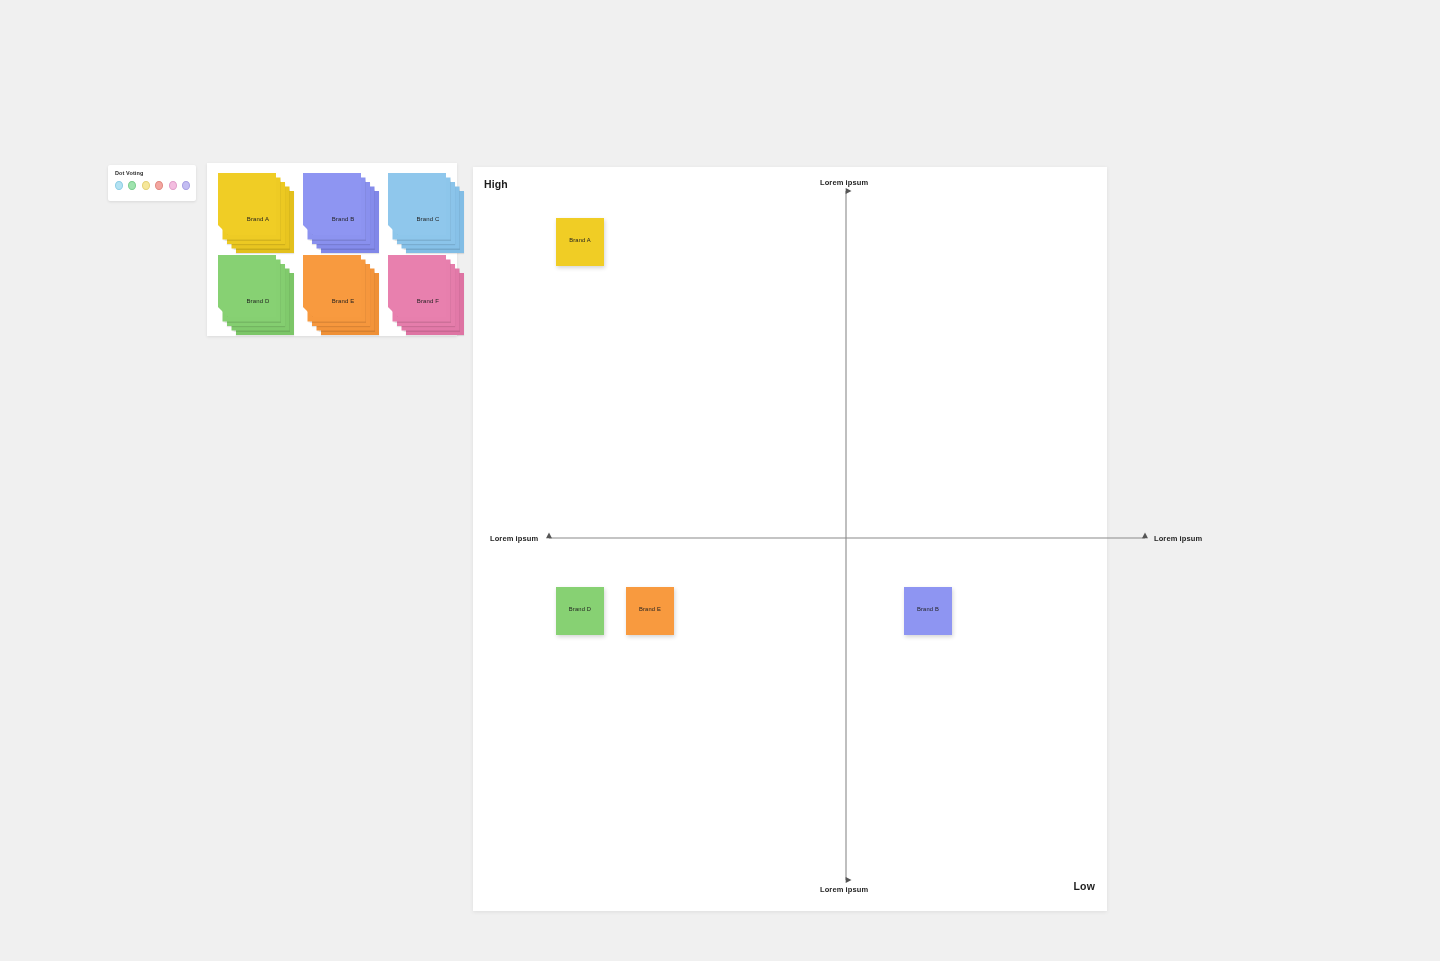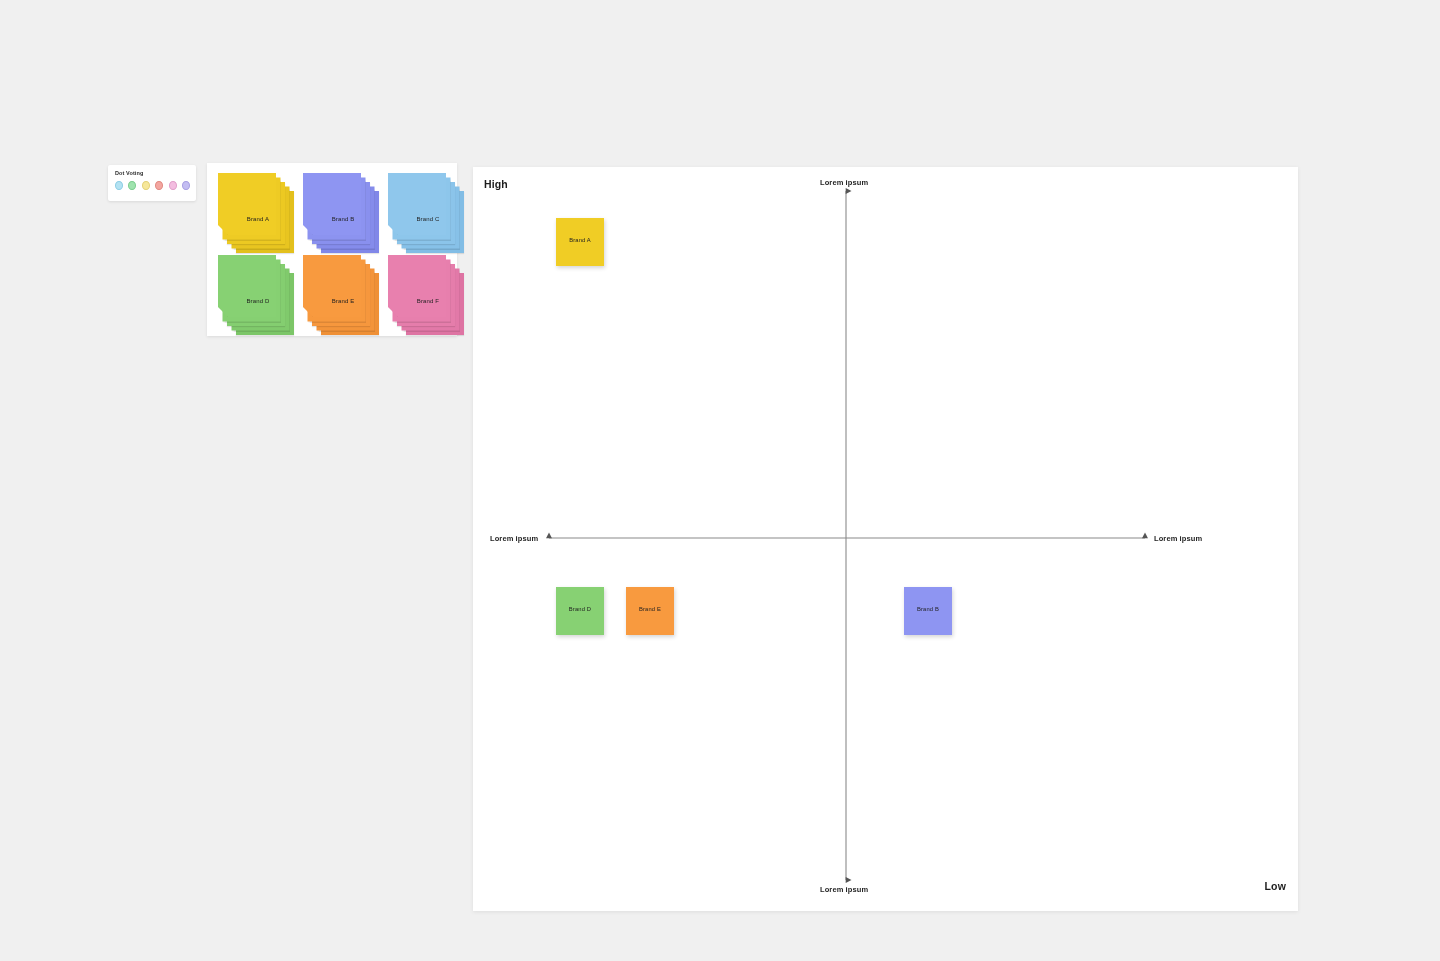--- a/index.html
+++ b/index.html
@@ -113,21 +113,21 @@
     line-height: 8px;
     letter-spacing: 0.15px;
     pointer-events: none;
   }
 
   
   .matrix-board {
     position: absolute;
     left: 473px;
     top: 167px;
-    width: 825px;
+    width: 634px;
     height: 744px;
     background: #ffffff;
     box-shadow: 0 1px 4px rgba(0,0,0,0.08);
   }
 
   .corner-label {
     position: absolute;
     font-size: 10.5px;
     font-weight: 700;
     color: #1c1c1c;

